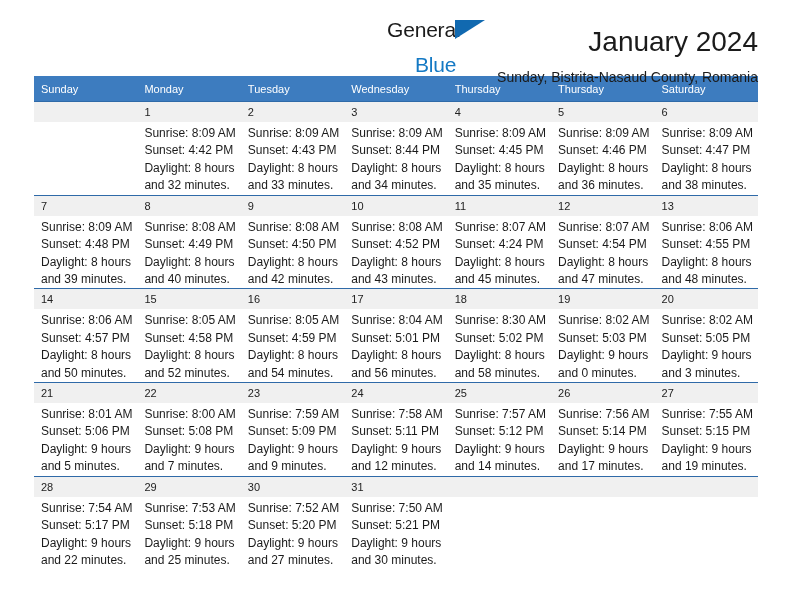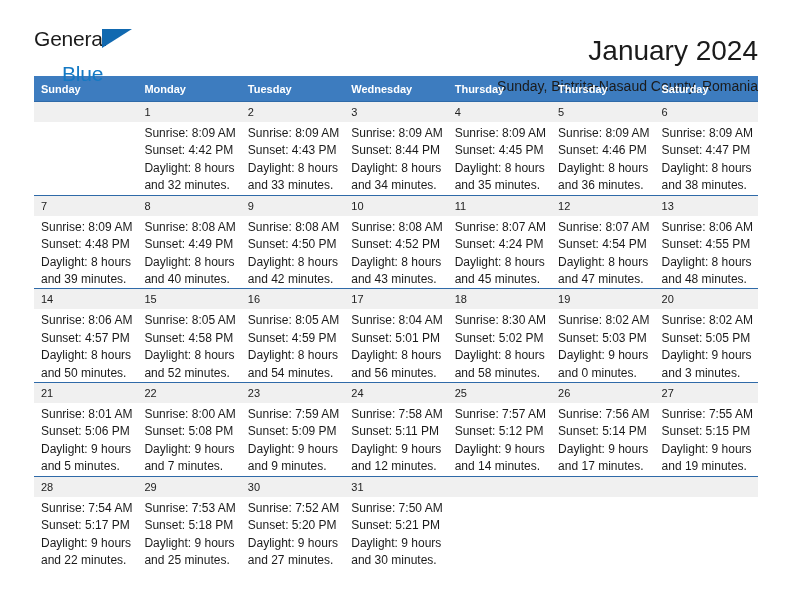--- a/index.html
+++ b/index.html
@@ -19,22 +19,22 @@
     width: 792px;
     height: 612px;
     box-sizing: border-box;
     padding: 0 34px;
   }
 
   
   .header {
     display: flex;
     align-items: flex-start;
-    justify-content: space-between;
-    padding-top: 28px;
+    justify-content: flex-end;
+    padding-top: 19px;
     height: 62px;
     box-sizing: border-box;
   }
   .logo {
     position: relative;
     width: 110px;
     height: 46px;
     line-height: 1;
     user-select: none;
   }
@@ -87,21 +87,21 @@
   .calendar {
     margin-top: 14px;
     width: 724px;
     border-collapse: collapse;
     table-layout: fixed;
   }
   .calendar th {
     background: #3d7cbf;
     color: #ffffff;
     font-size: 11px;
-    font-weight: bold;
+    font-weight: normal;
     text-align: left;
     padding: 6px 0 6px 7px;
     height: 13px;
     border: none;
   }
   .calendar td {
     vertical-align: top;
     border-top: 1px solid #2f6aa8;
     padding: 0;
     height: 72px;

